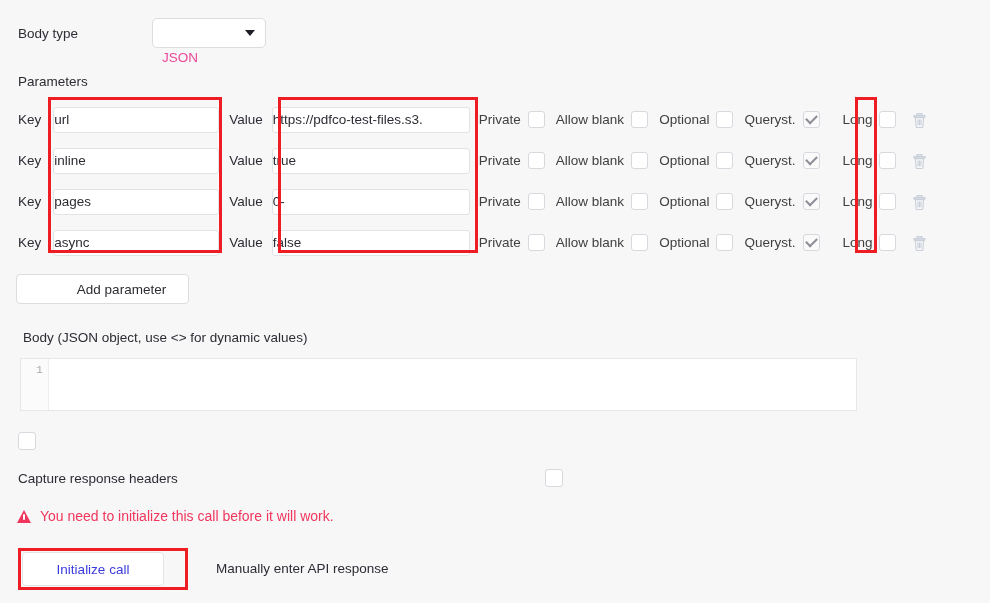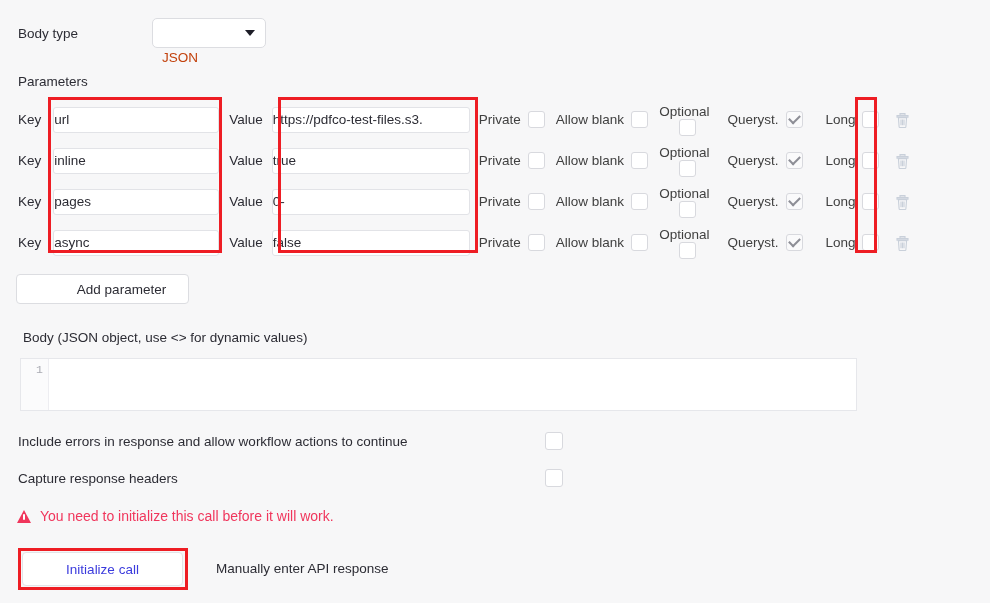--- a/index.html
+++ b/index.html
@@ -36,21 +36,21 @@
     border: 1px solid #dcdde1;
     border-radius: 5px;
     display: flex;
     align-items: center;
     padding: 0 9px;
     position: relative;
     cursor: pointer;
   }
   .bodytype-select .sel-val {
     font-size: 13.5px;
-    color: #c2410c;
+    color: #ec4899;
     margin-top: 48px;
   }
   .caret {
     position: absolute;
     right: 10px;
     width: 0; height: 0;
     border-left: 5px solid transparent;
     border-right: 5px solid transparent;
     border-top: 6px solid #1d1d27;
   }
@@ -117,21 +117,21 @@
     border-left: 2px solid #8d8e96;
     border-bottom: 2px solid #8d8e96;
     transform: rotate(-45deg) translate(1px, -1px);
   }
 
   .opt { display: inline-flex; align-items: center; }
   .opt .otext { font-size: 13.5px; color: #404040; margin-right: 7px; }
 
   .o-private  { margin-left: 9px; }
   .o-allow    { margin-left: 11px; }
-  .o-optional { margin-left: 11px; flex-direction: column; }
+  .o-optional { margin-left: 11px; }
   .o-query    { margin-left: 11px; }
   .o-long     { margin-left: 22px; }
 
   .qs-text {
     display: inline-block;
     width: 52px;
     overflow: hidden;
     white-space: nowrap;
   }
 
@@ -232,21 +232,21 @@
   .warn-text {
     font-size: 14px;
     color: #f0365c;
   }
 
   
   .btn-init {
     position: absolute;
     left: 22px;
     top: 552px;
-    width: 161px;
+    width: 142px;
     height: 34px;
     background: #ffffff;
     border: 1px solid #e3e4e8;
     border-radius: 4px;
     font-family: "Liberation Sans", sans-serif;
     font-size: 13.5px;
     color: #3b3bdd;
     cursor: pointer;
   }
   .link-manual {
@@ -421,21 +421,20 @@
 
 <button class="btn-add">Add parameter</button>
 
 <div class="body-label">Body (JSON object, use &lt;&gt; for dynamic values)</div>
 <div class="code-editor">
   <div class="gutter">1</div>
   <div class="code-area"></div>
 </div>
 
 <div class="wide-row" id="row-include">
-  <span class="wtext">Include errors in response and allow workflow actions to continue</span>
   <span class="cbx"></span>
 </div>
 <div class="wide-row" id="row-capture">
   <span class="wtext">Capture response headers</span>
   <span class="cbx"></span>
 </div>
 
 <div class="warning">
   <span class="warn-icon"></span>
   <span class="warn-text">You need to initialize this call before it will work.</span>

